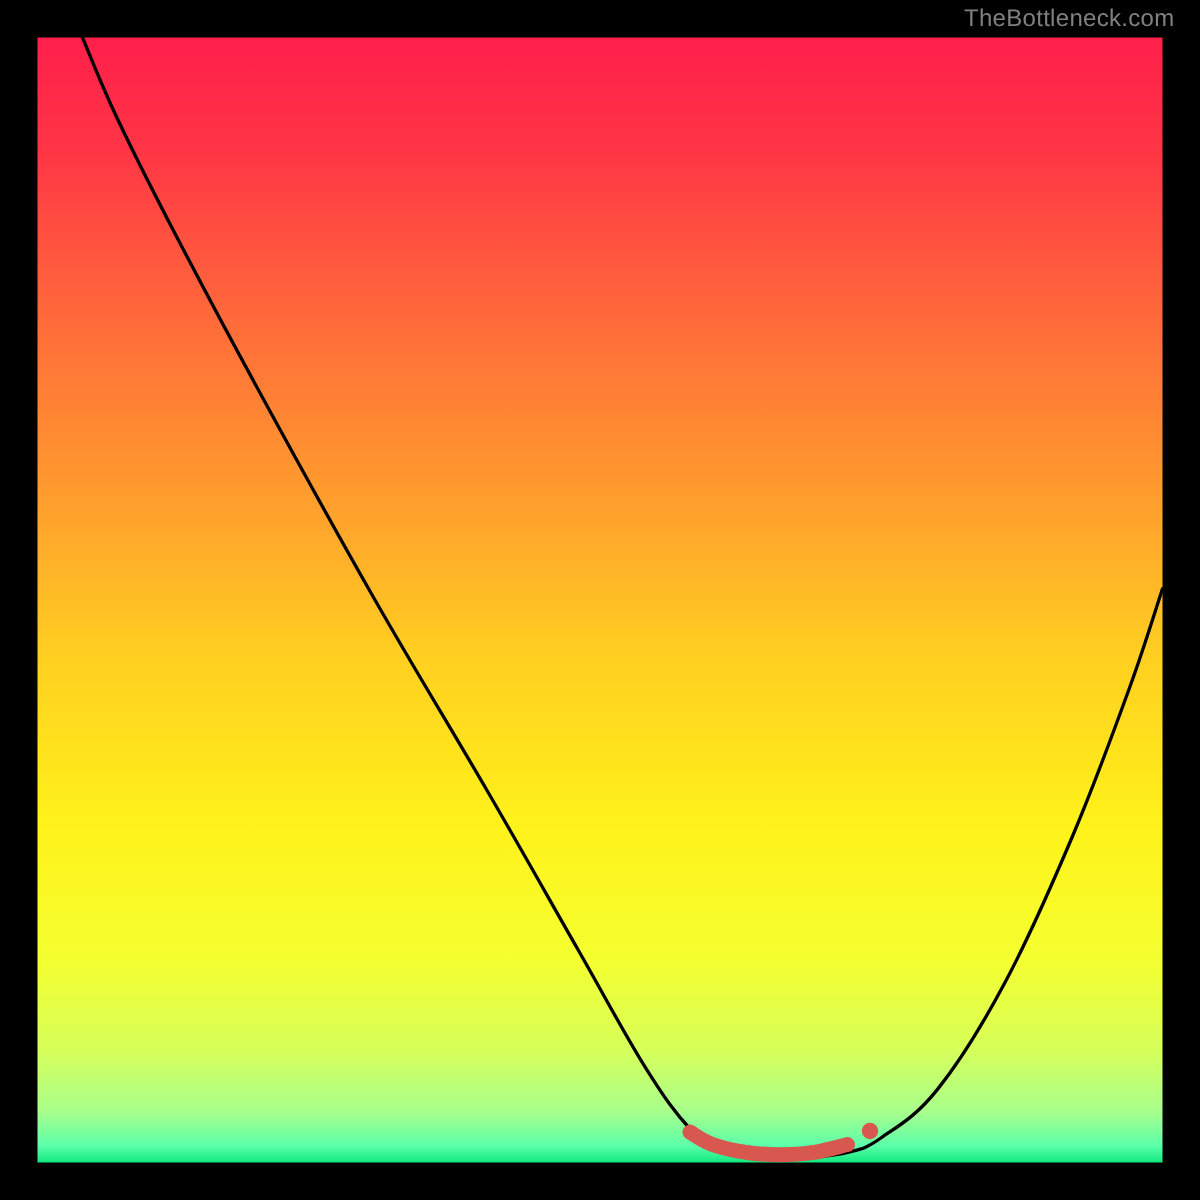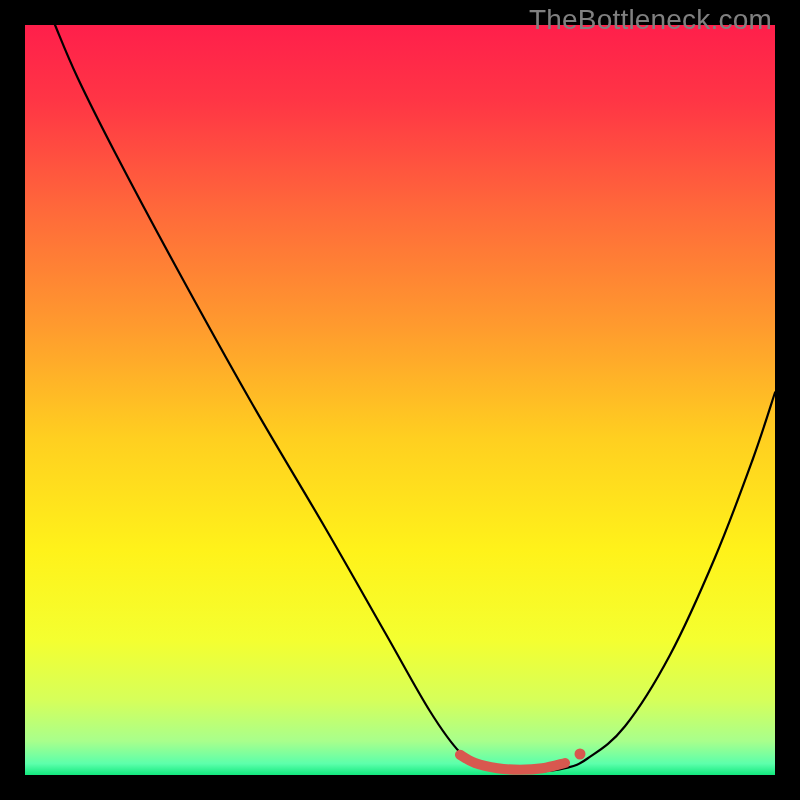--- a/index.html
+++ b/index.html
@@ -12,23 +12,23 @@
     overflow: hidden;
   }
   .stage {
     position: relative;
     width: 800px;
     height: 800px;
   }
   .attribution {
     position: absolute;
     top: 4px;
-    right: 28px;
+    right: 17px;
     color: #808080;
-    font-size: 28px;
+    font-size: 16px;
     font-weight: 400;
     letter-spacing: 0.2px;
     z-index: 10;
   }
   svg.plot {
     position: absolute;
     left: 0;
     top: 0;
   }
 </style>

